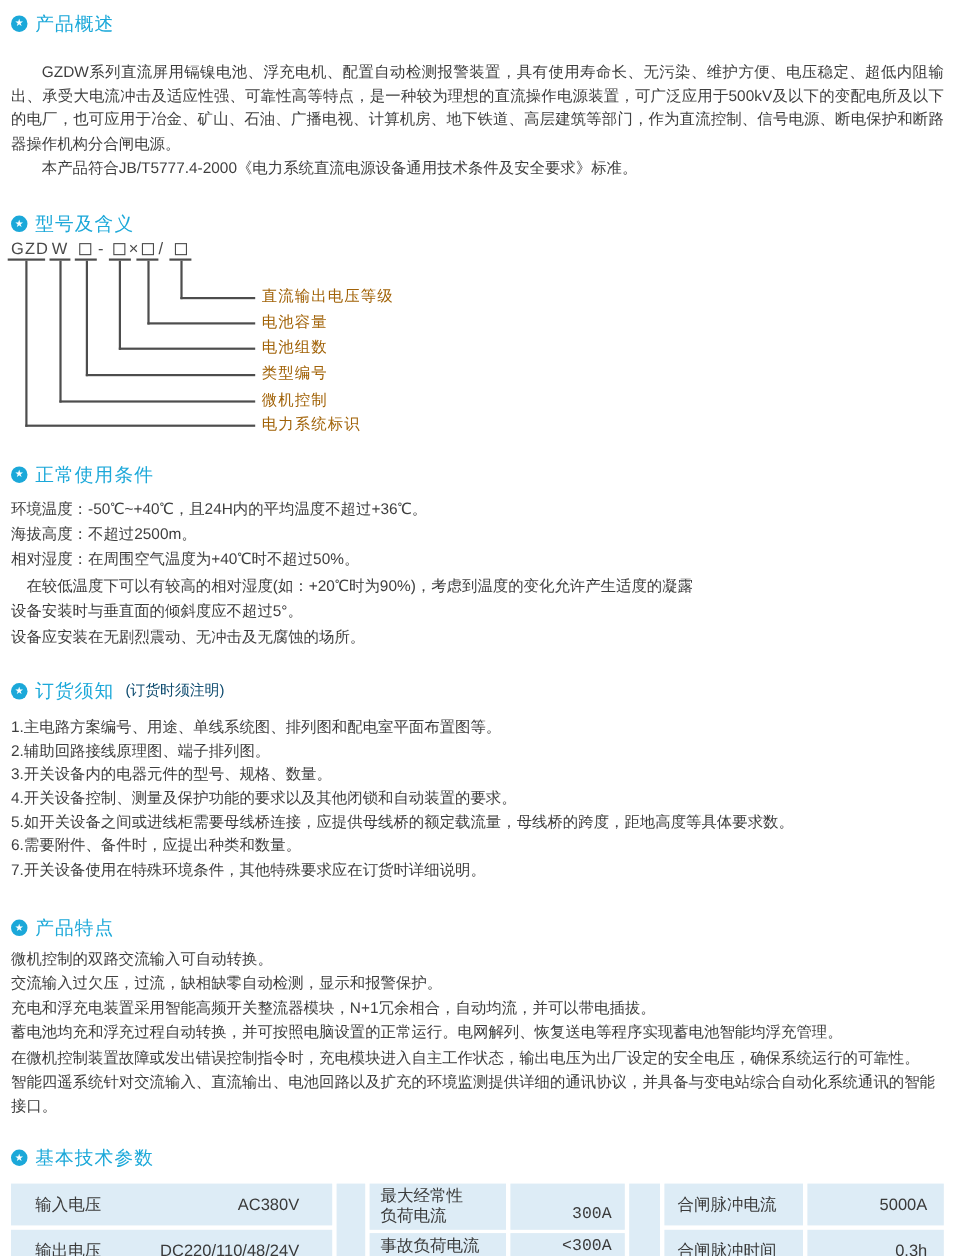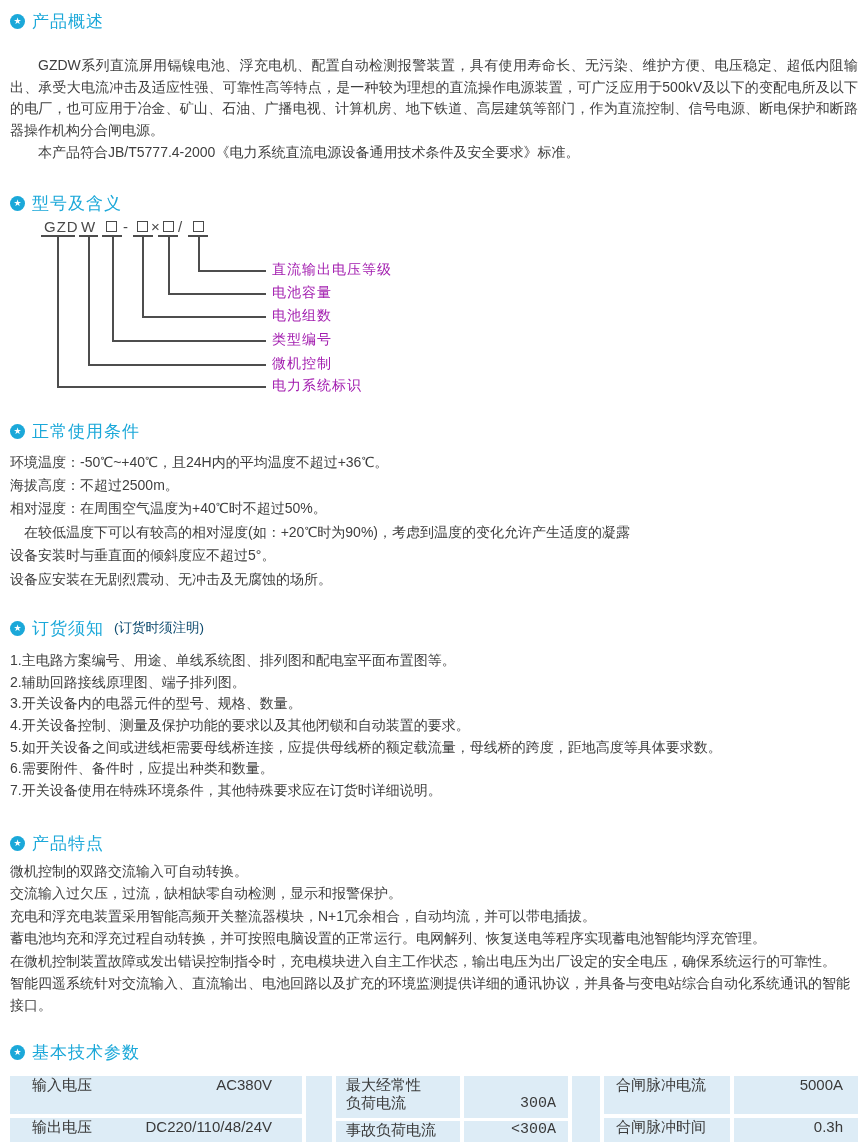--- a/index.html
+++ b/index.html
@@ -23,46 +23,46 @@
   
   .body-text { font-size:14px; line-height:21.7px; }
   p.para { margin:0; text-indent:2em; text-align:justify; }
 
   .lines23 div { line-height:23.4px; }
   .lines22 div { line-height:21.7px; }
   .lines224 div { line-height:22.4px; }
   .indent-1 { padding-left:14px; }
 
   
-  .diagram { position:relative; height:180px; margin-top:3px; font-size:15px; color:#4a4a4a;margin-left:34px; }
+  .diagram { position:relative; height:180px; margin-top:3px; font-size:15px; color:#4a4a4a; }
   .diagram .code-txt { position:absolute; top:0; letter-spacing:1px; }
   .diagram .code-box {
     position:absolute; top:3px; width:11px; height:11px;
     border:1.5px solid #4a4a4a; background:#fff;
   }
   .diagram i { position:absolute; background:#4d4d4d; display:block; }
   .diagram .ul { top:17px; height:2px; }
   .diagram .vl { top:19px; width:2px; }
   .diagram .hl { height:2px; }
-  .diagram .dlabel { position:absolute; left:228px; font-size:14px; color:#a21caf; letter-spacing:1px; }
+  .diagram .dlabel { position:absolute; left:228px; font-size:14px; color:#a16207; letter-spacing:1px; }
 
   
   .mt-para   { margin-top:22px; }
   .mt-sec2   { margin-top:28px; }
   .mt-sec3   { margin-top:22px; }
   .mt-cond   { margin-top:8px;  }
   .mt-sec4   { margin-top:26px; }
   .mt-items  { margin-top:10px; }
   .mt-sec5   { margin-top:30px; }
   .mt-feat   { margin-top:5px;  }
   .mt-sec6   { margin-top:24px; }
 
   
   .params { display:flex; gap:4px; margin-top:12px; height:124px; }
-  .cell { background:#ddecf6; display:flex; font-size:15px; color:#3a3a3a; }
+  .cell { background:#ddecf6; display:flex; align-items:center; font-size:15px; color:#3a3a3a; }
   .grp-left  { display:grid; grid-template-rows:repeat(3,1fr); gap:4px; width:292px; }
   .lrow { justify-content:space-between; padding:0 30px 0 22px; }
   .vcell {
     background:#ddecf6; display:flex; align-items:center; justify-content:center;
     writing-mode:vertical-lr; text-orientation:upright; letter-spacing:3px; font-size:14px; color:#3a3a3a;
   }
   .vcell.narrow { width:26px; }
   .vcell.narrow2 { width:28px; }
   .grp-mid { display:grid; grid-template-columns:124px 104px; grid-template-rows:42px 23px 23px 27px; gap:3px 4px; }
   .grp-right { display:grid; grid-template-columns:126px 124px; grid-template-rows:repeat(3,1fr); gap:4px; }

